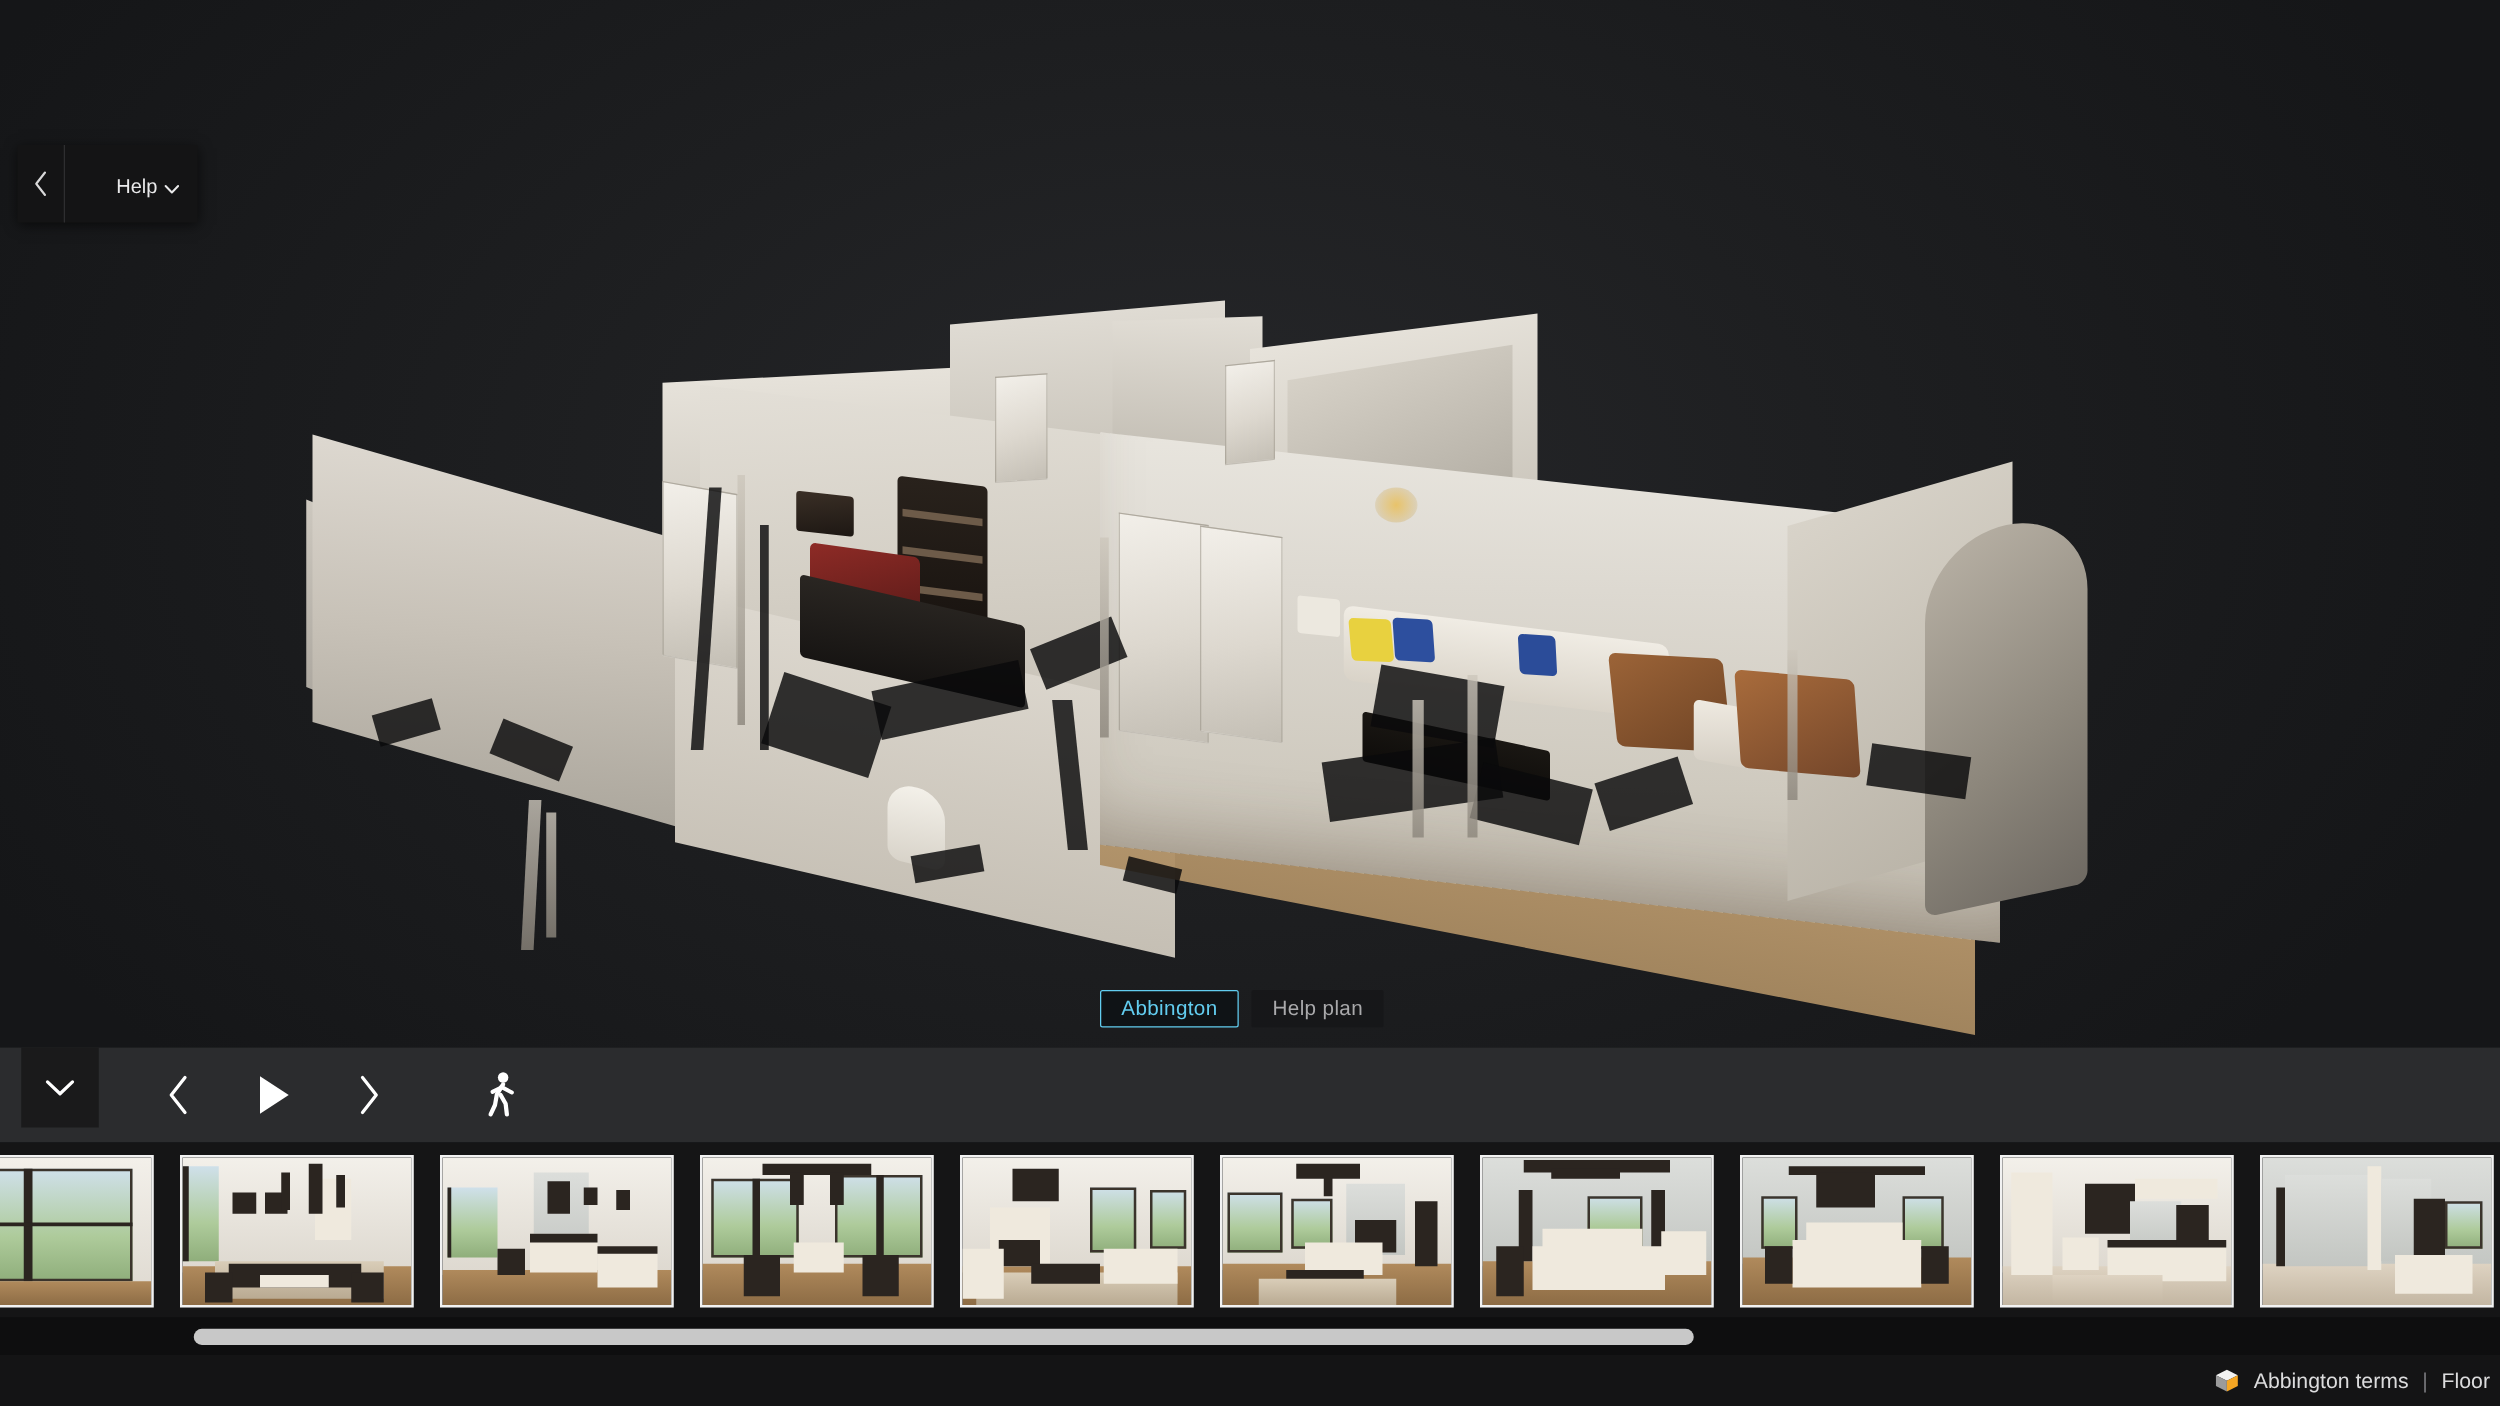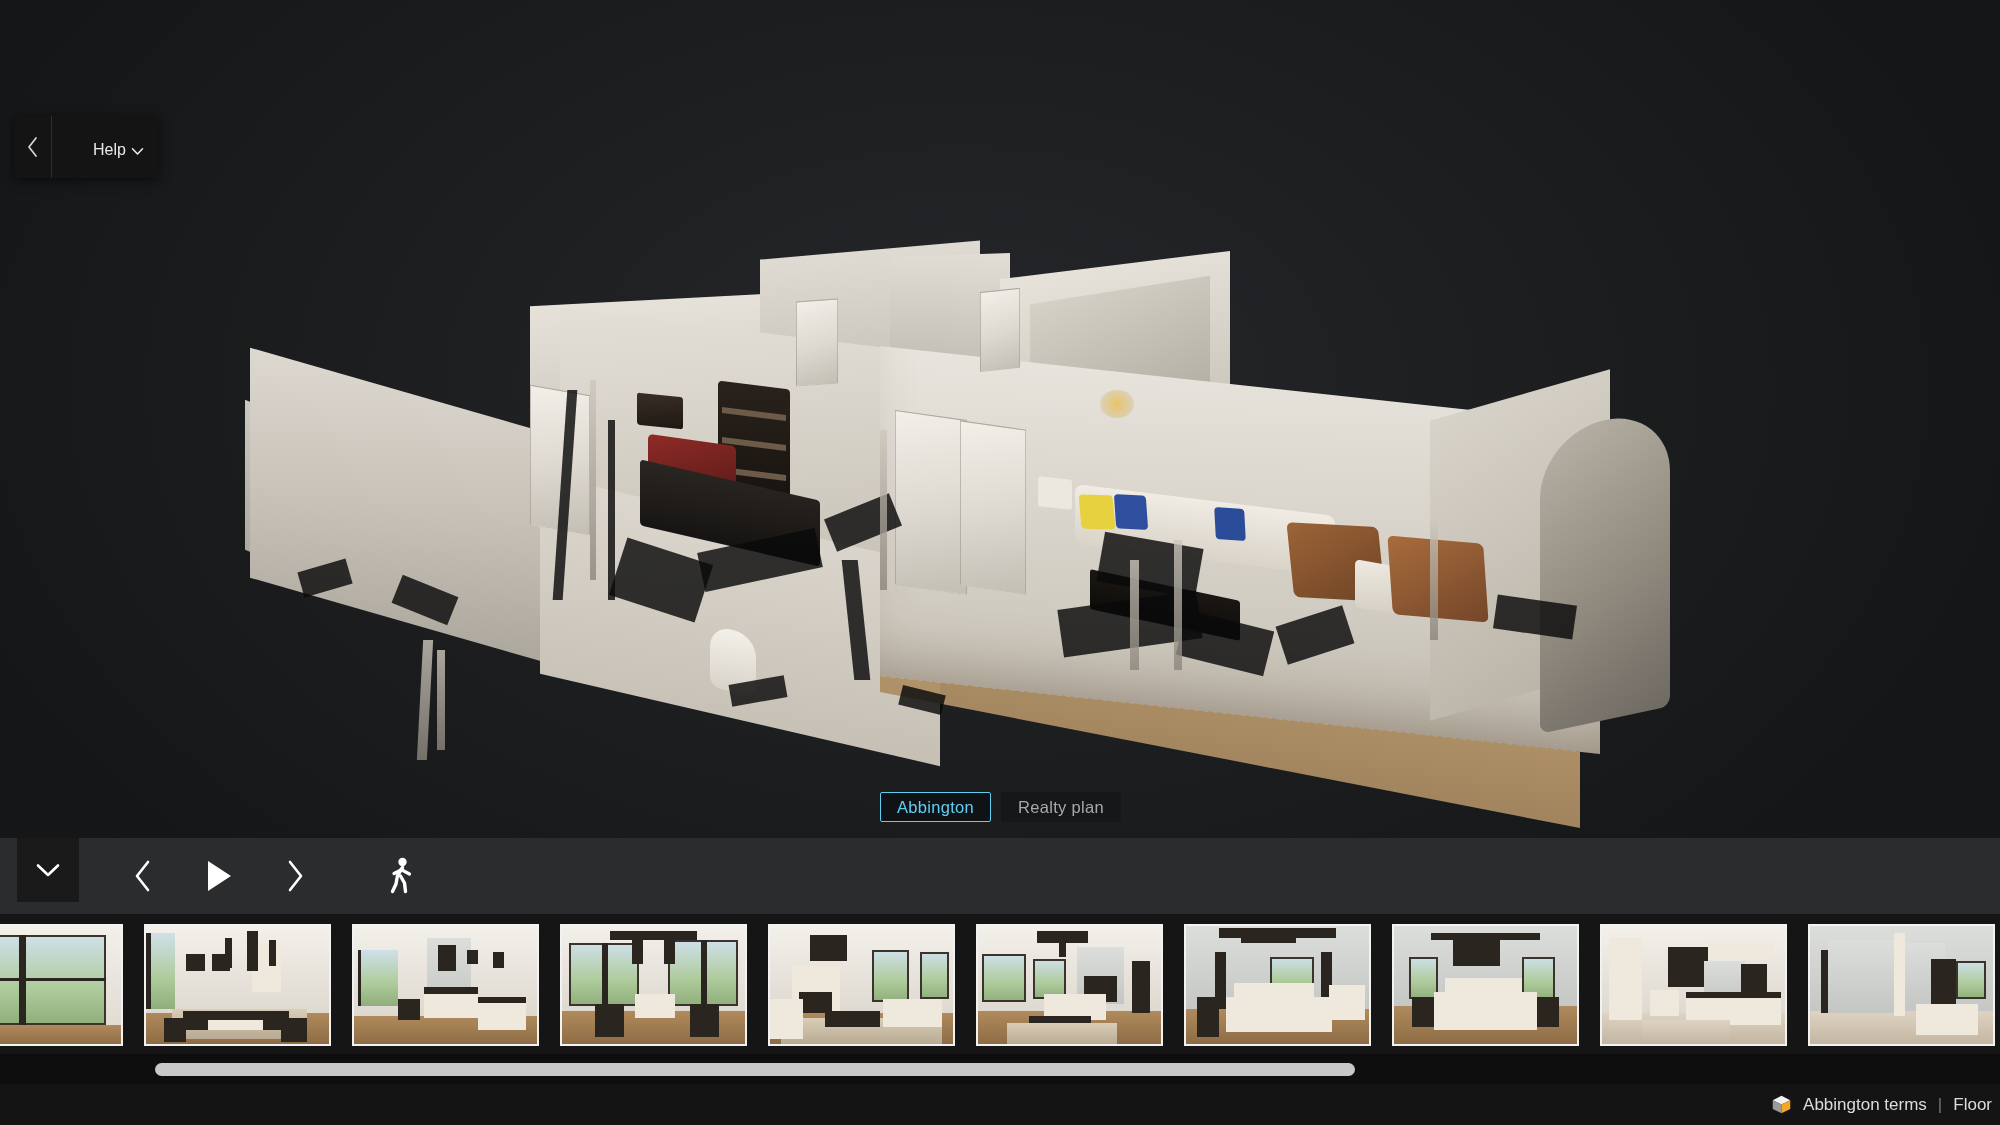--- a/index.html
+++ b/index.html
@@ -371,21 +371,21 @@
           </svg>
         </div>
       </div>
     </div>
 
     <div class="view-toggle">
       <div class="vt-btn active">
         <span>Abbington</span>
       </div>
       <div class="vt-btn">
-        <span>Realty plan</span>
+        <span>Help plan</span>
       </div>
     </div>
   </div>
 
   <div class="toolbar">
 
     <div class="tb-collapse">
       <svg viewBox="0 0 26 16" fill="none">
         <path d="M3 3.5 L13 13 L23 3.5" stroke="#ffffff" stroke-width="2.6" stroke-linecap="round" stroke-linejoin="round"></path>
       </svg>

